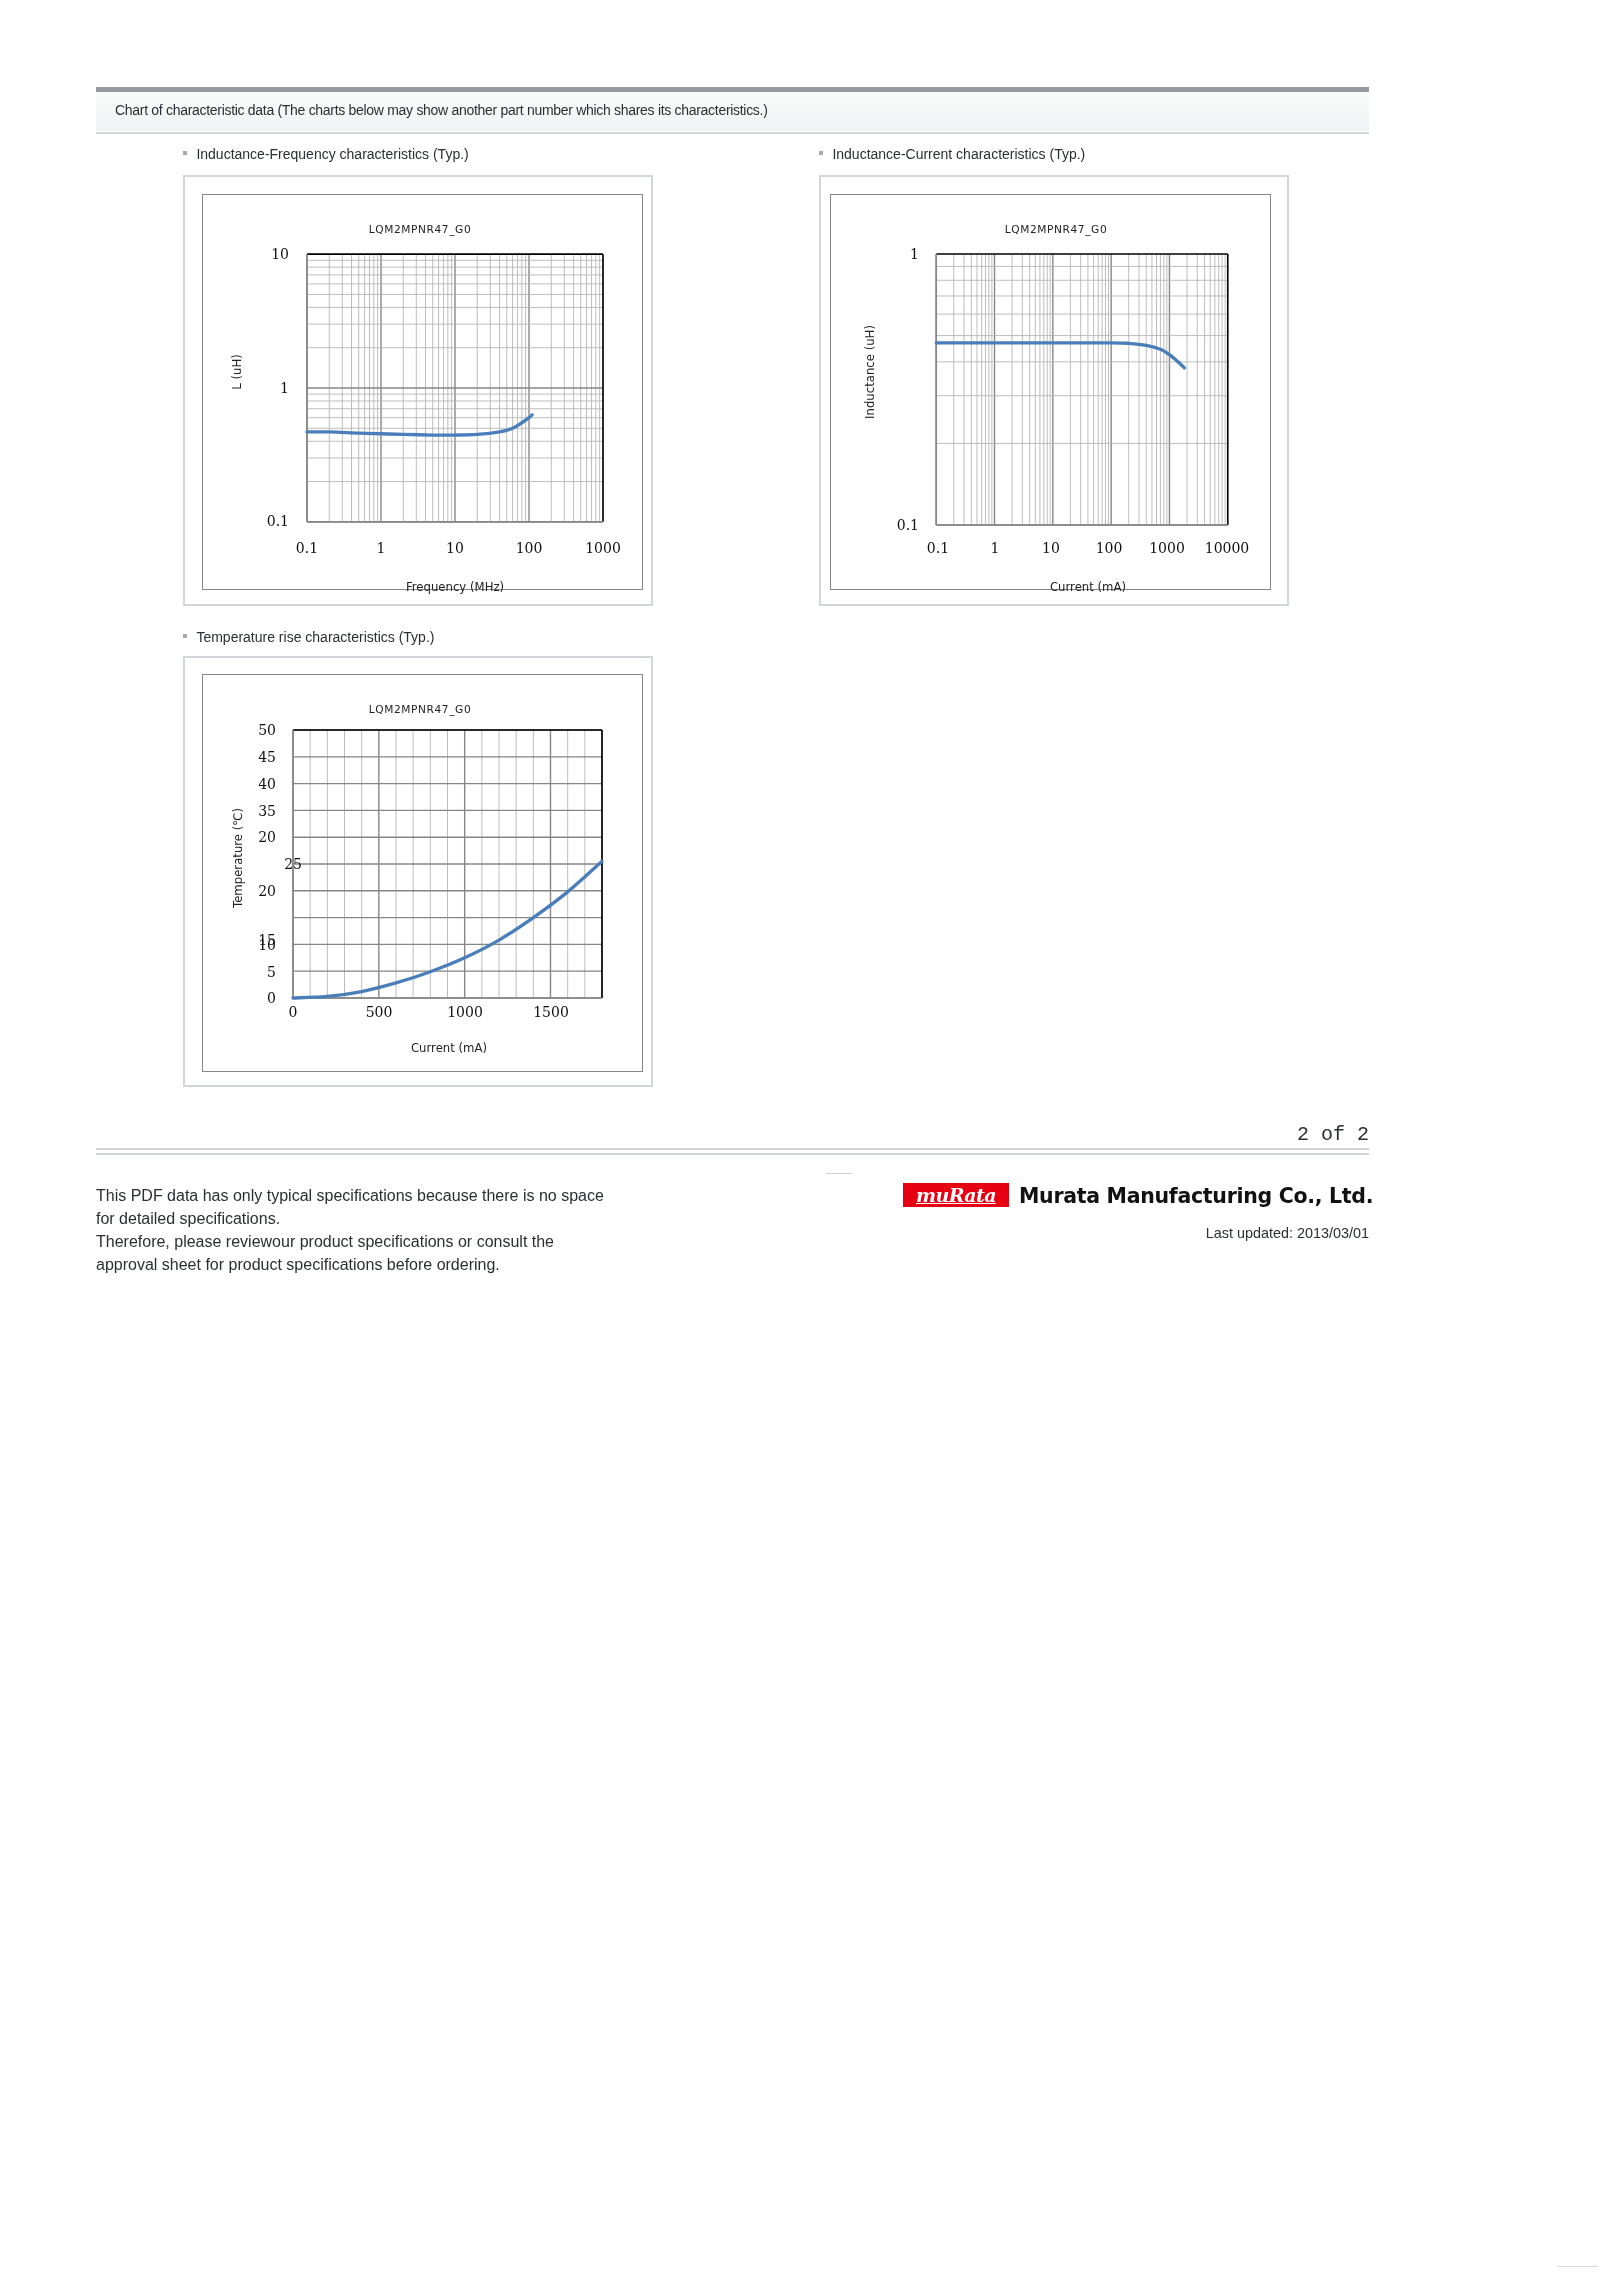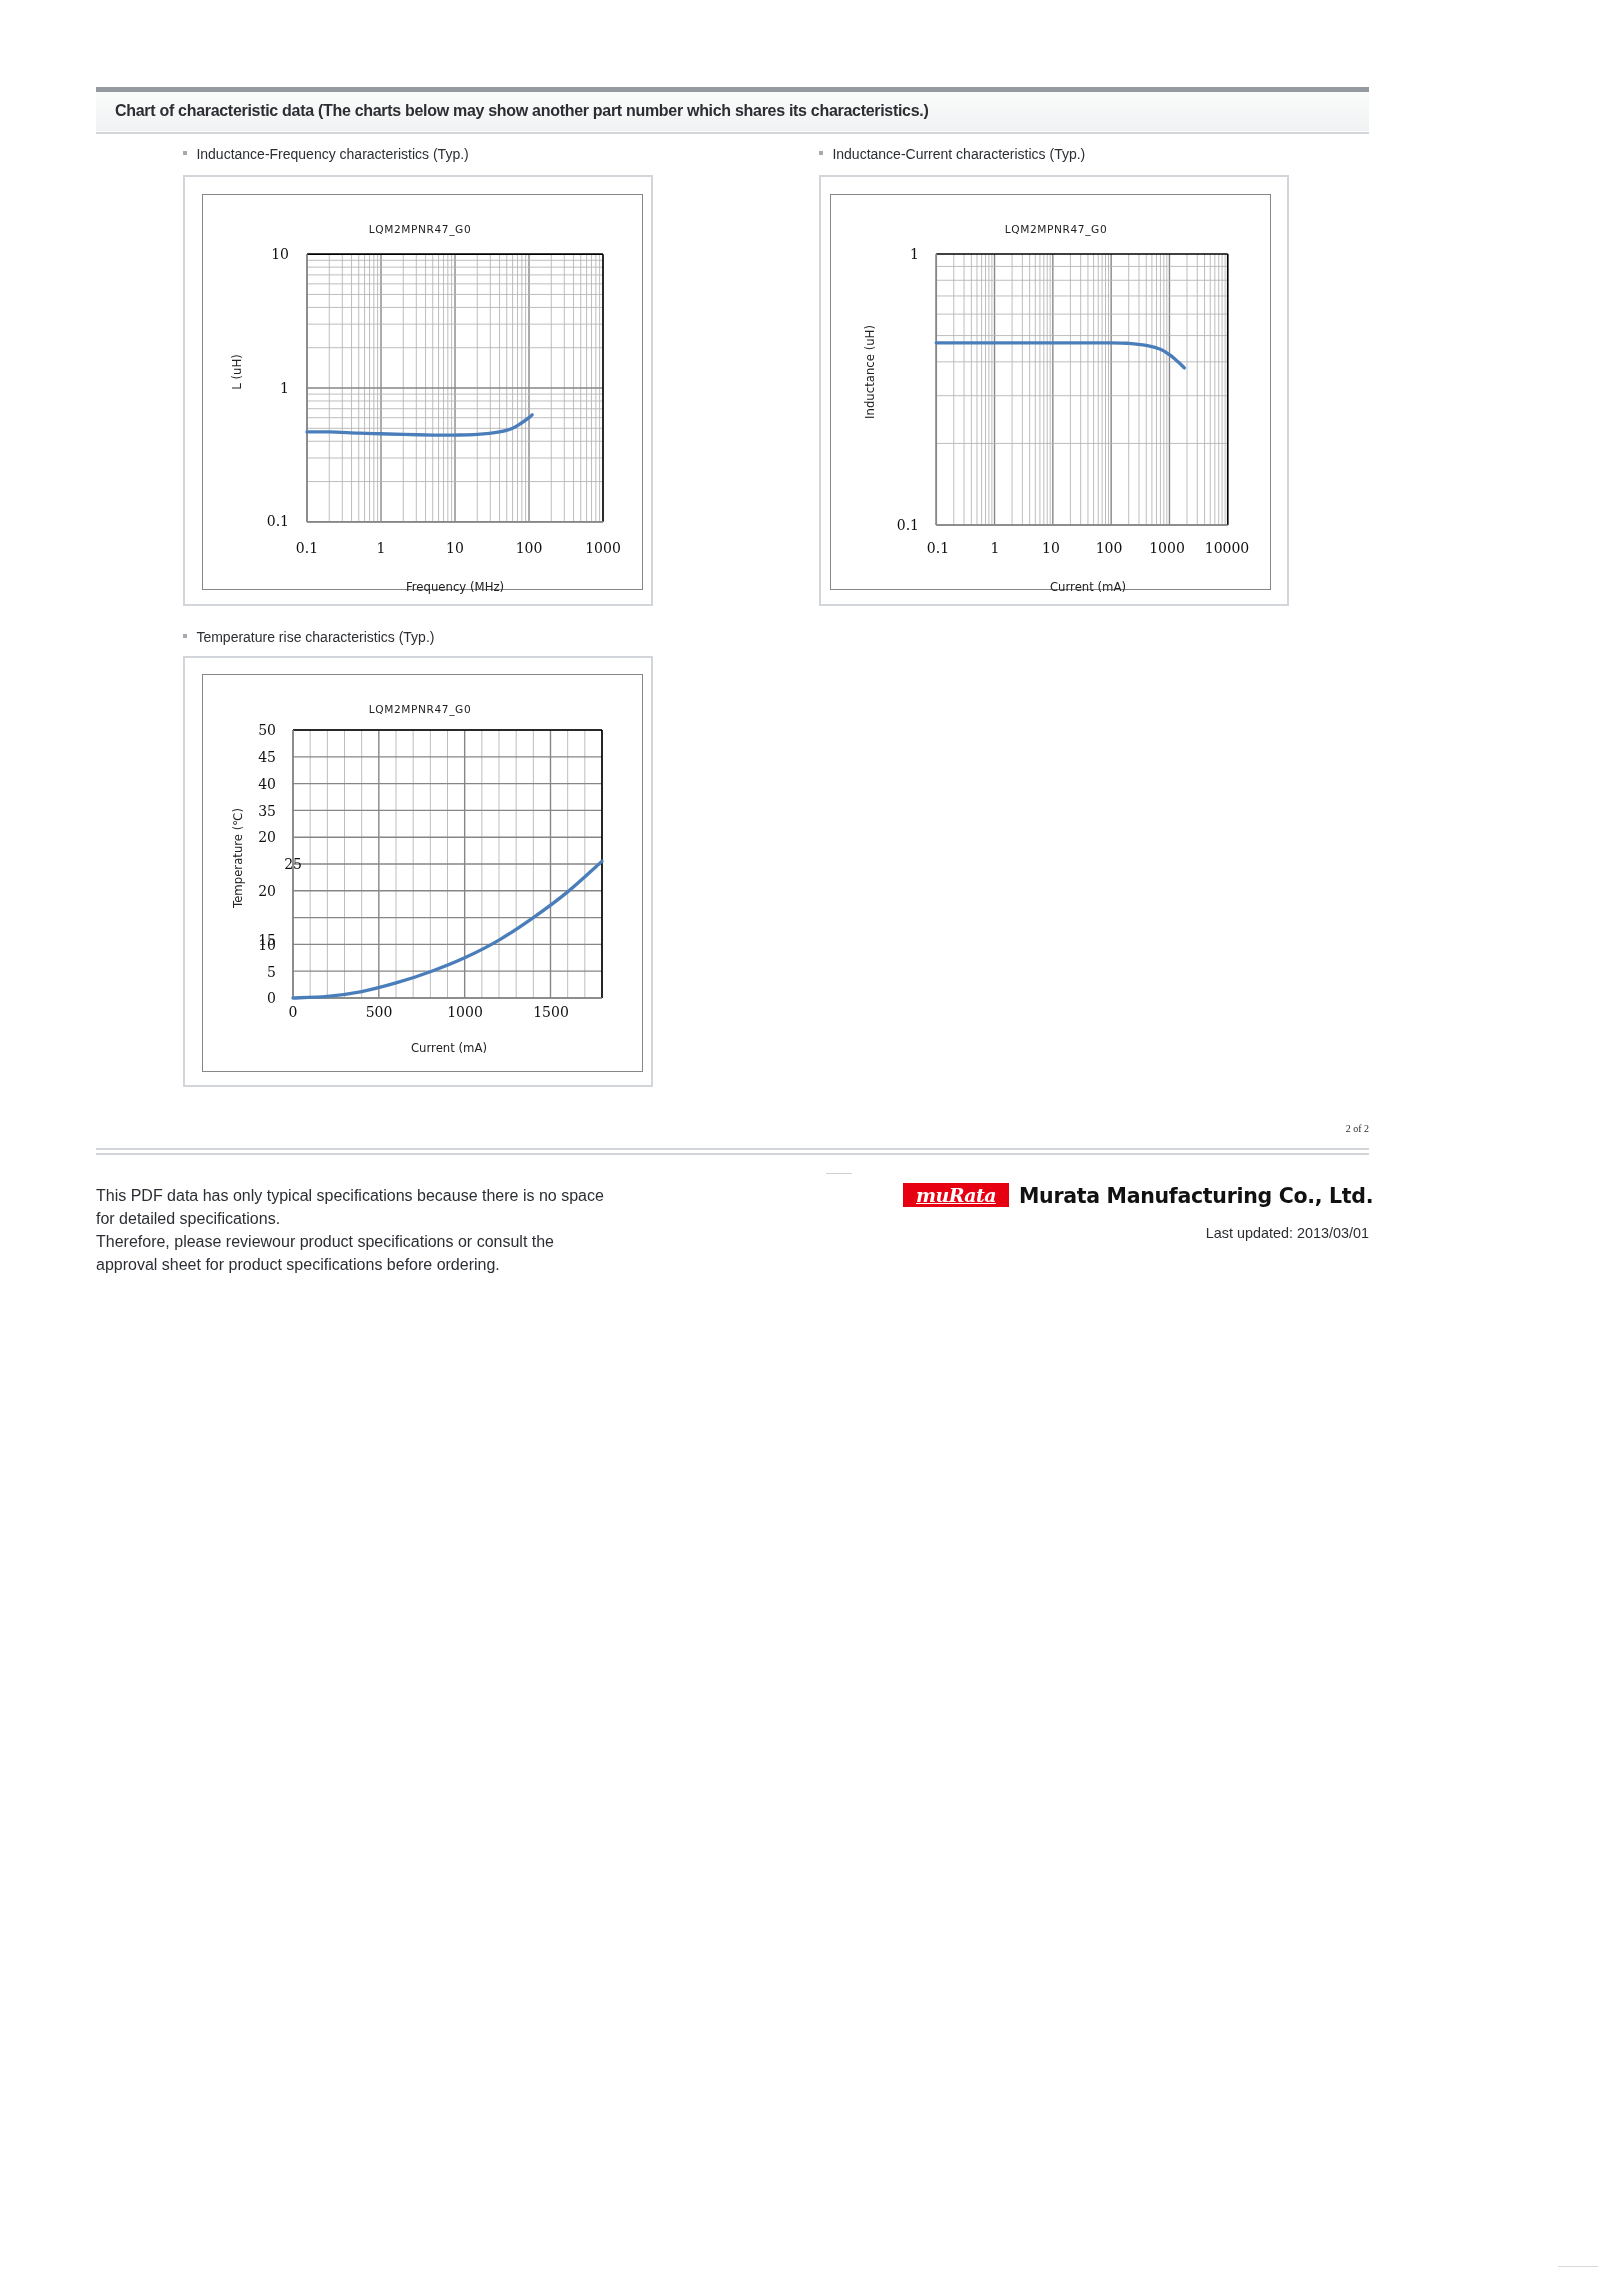--- a/index.html
+++ b/index.html
@@ -7,38 +7,38 @@
       width: 1623px; height: 2295px; position: relative; overflow: hidden;
       font-family: "DejaVu Sans", sans-serif; color: #2b2e33;
     }
     .abs { position: absolute; }
     .top-bar { left: 96px; top: 87px; width: 1273px; height: 5px; background: #959aa1; }
     .header-band {
       left: 96px; top: 92px; width: 1273px; height: 39px;
       background: linear-gradient(#fafbfb, #f1f2f3);
     }
     .header-title {
-      left: 115px; top: 102px; font-size: 16px; font-weight: bold; color: #2b2e33;
+      left: 115px; top: 102px; font-size: 14px; font-weight: normal; color: #2b2e33;
       letter-spacing: -0.3px; white-space: nowrap;
       font-family: "Liberation Sans", sans-serif;
     }
     .header-rule { left: 96px; top: 132px; width: 1273px; height: 2.2px; background: #d2d5da; }
     .subtitle { font-size: 14px; color: #2b2e33; white-space: nowrap; font-family: "Liberation Sans", sans-serif; }
     .bullet { display: inline-block; width: 4.4px; height: 4.4px; background: #a6aab0; margin-right: 9px; vertical-align: middle; position: relative; top: -2.2px; }
     .chart-outer { border: 2.2px solid #d2d5da; background: #fff; box-sizing: border-box; }
     .chart-inner { border: 1.7px solid #868686; background: #fff; box-sizing: border-box; }
     .chart-title-text { font-size: 10.6px; color: #222; white-space: nowrap; transform: translateX(-50%); font-family: "DejaVu Sans", sans-serif; letter-spacing: 0.6px; margin-top: 16px; }
     .tick { font-size: 14px; color: #111; white-space: nowrap; font-family: "DejaVu Serif", serif; }
     .tick.y { transform: translate(-100%, -50%); }
     .tick.x { transform: translateX(-50%); }
     .axis-title { font-size: 11.7px; color: #222; white-space: nowrap; font-family: "DejaVu Sans", sans-serif; }
     .axis-title.x { transform: translateX(-50%); }
     .axis-title.y { transform: translate(-50%, -50%) rotate(-90deg); }
     svg.plot { position: absolute; overflow: visible; }
-    .page-num { right: 254px; top: 1123px; font-size: 10px; color: #2b2e33; font-family: Liberation Serif, serif; }
+    .page-num { right: 254px; top: 1123px; font-size: 20px; color: #2b2e33; font-family: Liberation Mono, monospace; }
     .footer-rule1 { left: 96px; top: 1148px; width: 1273px; height: 2.2px; background: #d2d5da; }
     .footer-rule2 { left: 96px; top: 1153px; width: 1273px; height: 1.7px; background: #d2d5da; }
     .tiny-mark { left: 826px; top: 1173px; width: 25.5px; height: 1.1px; background: #d0d0d0; }
     .disclaimer { left: 96px; top: 1184px; width: 555px; font-size: 16px; line-height: 23px; color: #2b2e33; font-family: "Liberation Sans", sans-serif; }
     .logo-box {
       left: 903px; top: 1183px; width: 106px; height: 24px; background: #e60012;
       display: flex; align-items: center; justify-content: center;
     }
     .logo-text { color: #fff; font-family: "DejaVu Serif", serif; font-style: italic; font-weight: bold; font-size: 19px; text-decoration: underline; letter-spacing: -0.6px; }
     .company-name { left: 1019px; top: 1184px; font-size: 20.5px; font-weight: bold; color: #111; white-space: nowrap; font-family: "DejaVu Sans", sans-serif; letter-spacing: -0.3px; }

